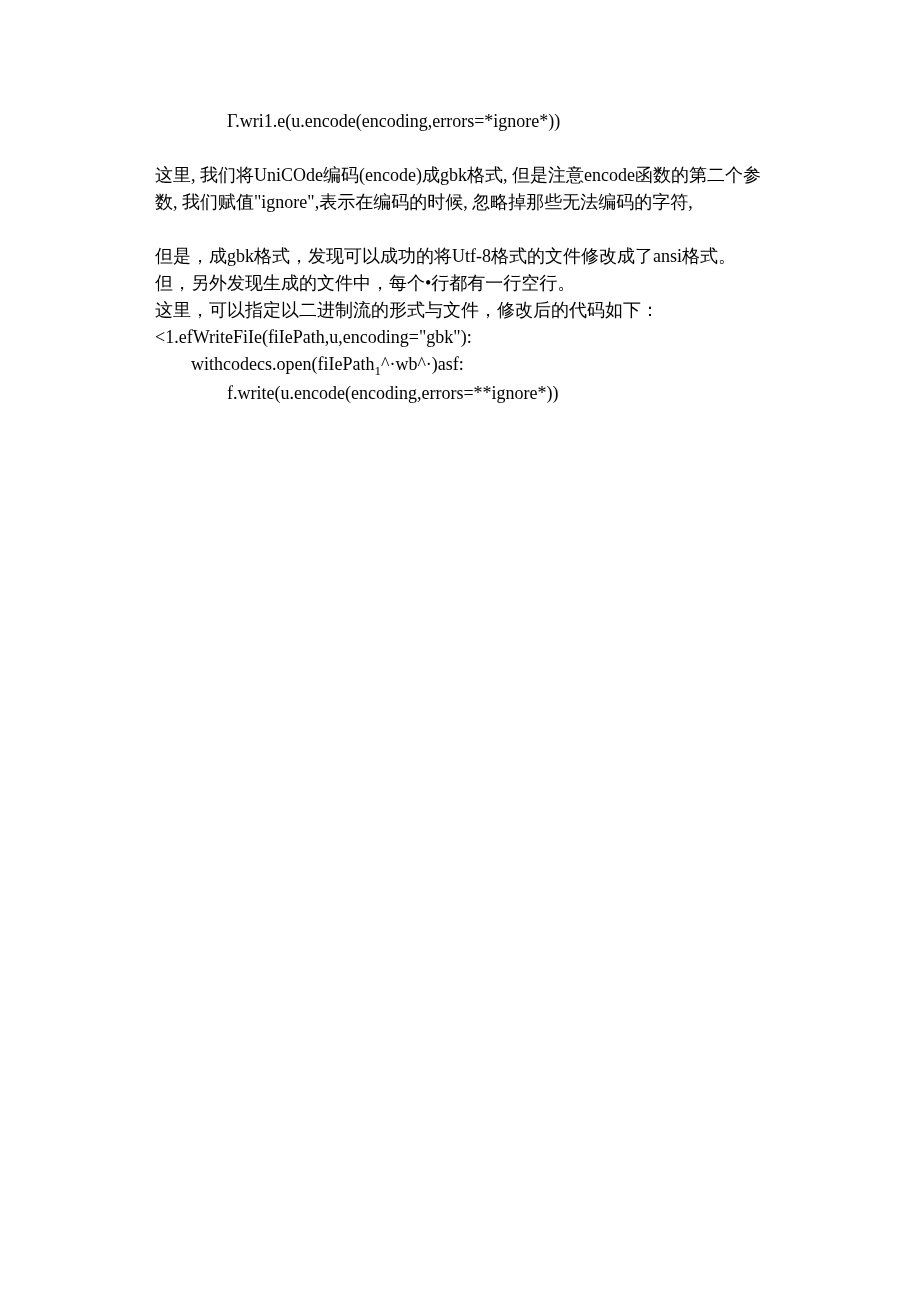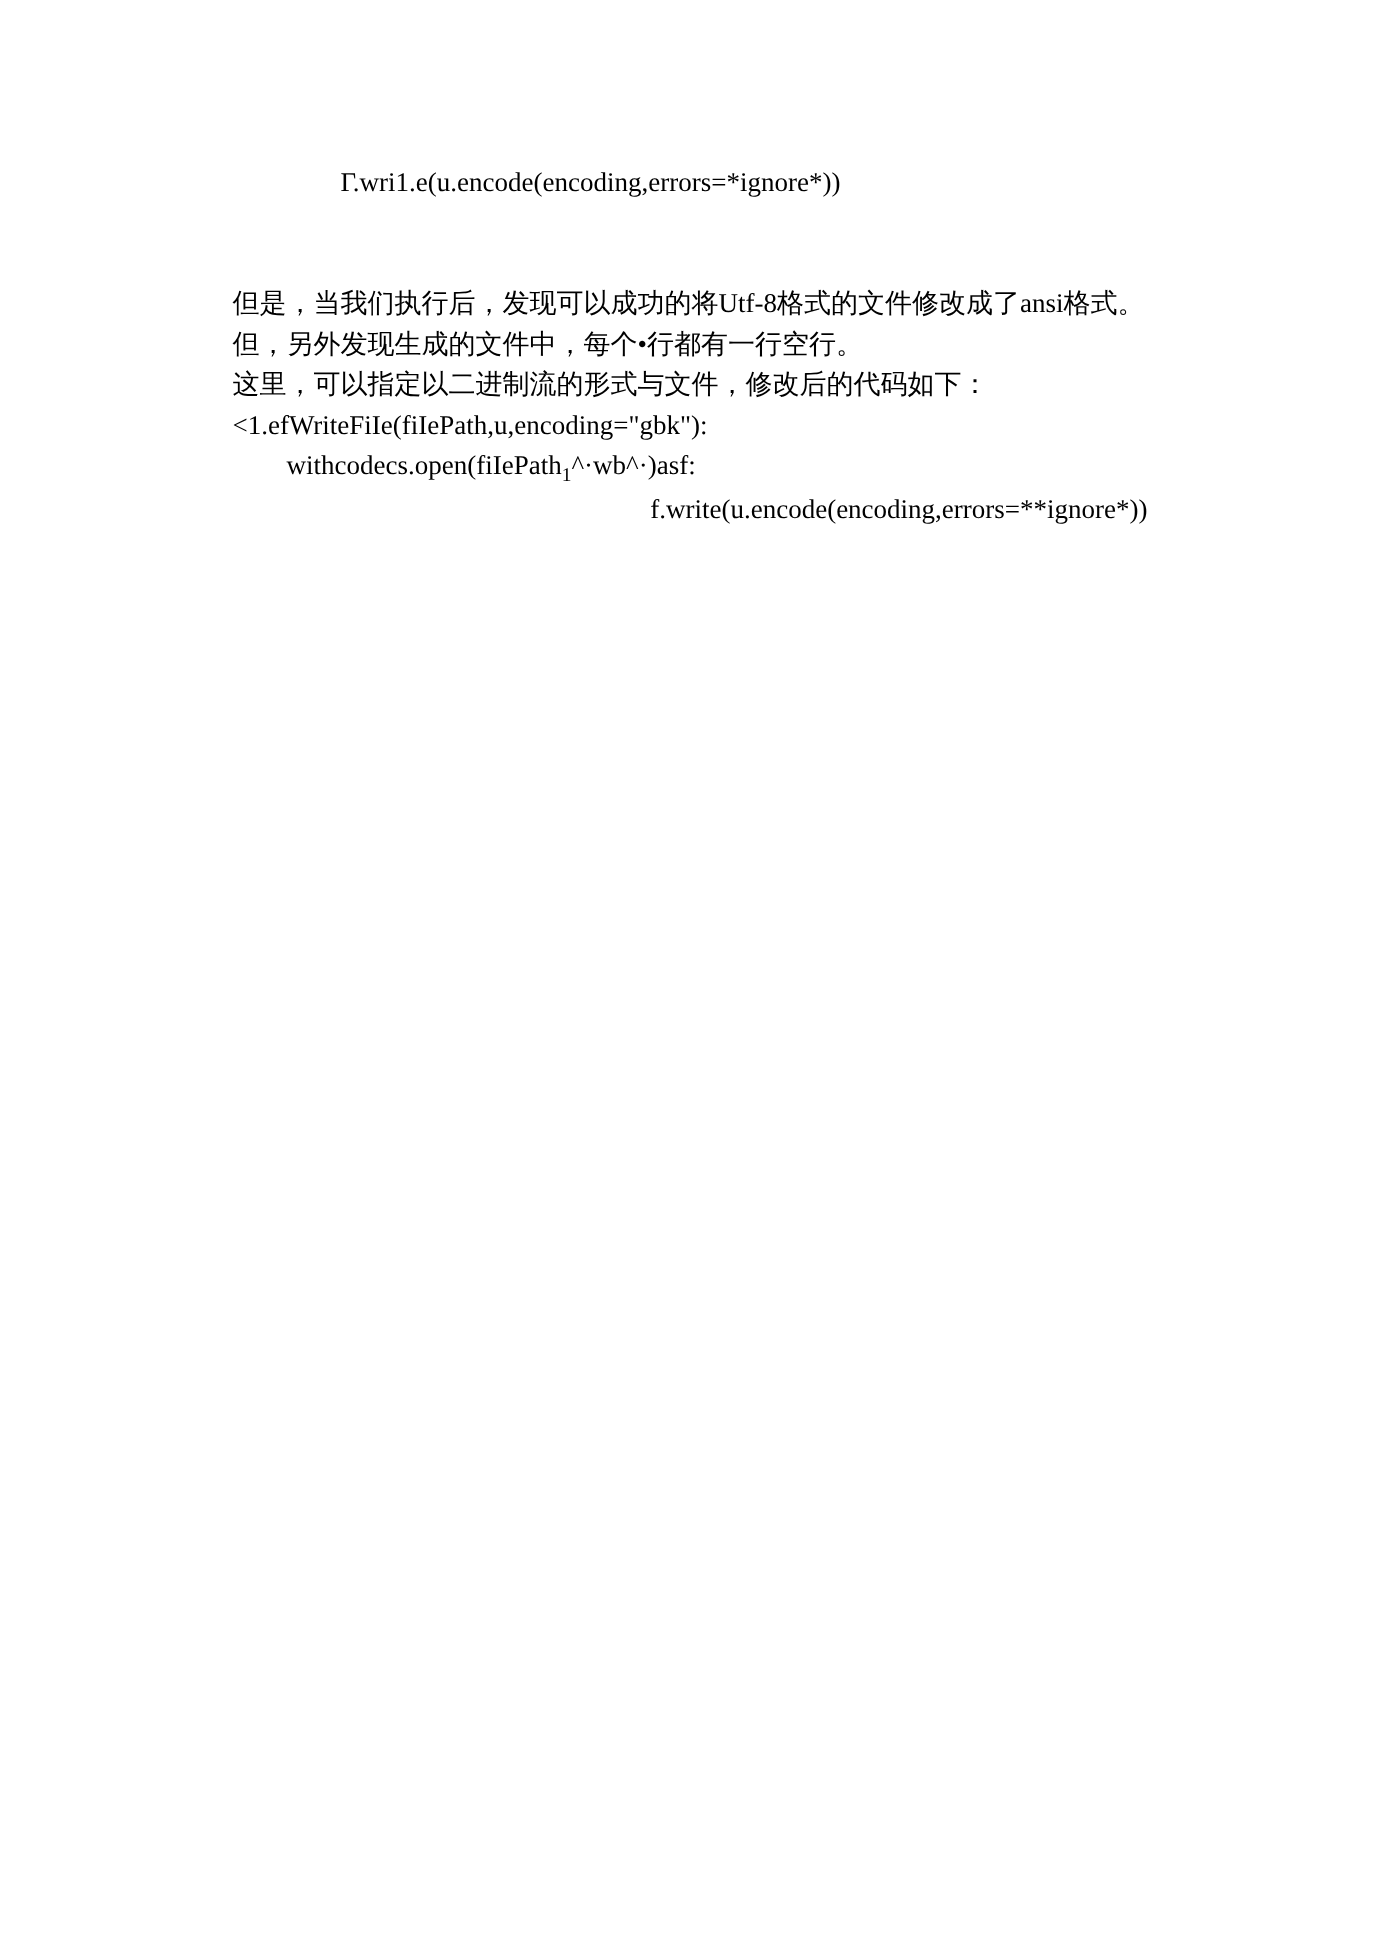--- a/index.html
+++ b/index.html
@@ -26,36 +26,36 @@
     }
     .indent-3 {
       padding-left: 72px;
     }
     .indent-1 {
       padding-left: 36px;
       font-family: Liberation Serif, serif;
     }
     .indent-2 {
       padding-left: 72px;
-      text-align: right;
     }
     .spacer {
       height: 27px;
     }
     .sub {
       font-size: 13px;
       vertical-align: sub;
     }
   </style>
 </head>
 <body>
 
 <div class="content">
   <div class="line indent-3">Γ.wri1.e(u.encode(encoding,errors=*ignore*))</div>
   <div class="spacer"></div>
+  <div class="line">这里, 我们将UniCOde编码(encode)成gbk格式, 但是注意encode函数的第二个参数, 我们赋值"ignore",表示在编码的时候, 忽略掉那些无法编码的字符,</div>
   <div class="spacer"></div>
-  <div class="line">但是，当我们执行后，发现可以成功的将Utf-8格式的文件修改成了ansi格式。</div>
+  <div class="line">但是，成gbk格式，发现可以成功的将Utf-8格式的文件修改成了ansi格式。</div>
   <div class="line">但，另外发现生成的文件中，每个•行都有一行空行。</div>
   <div class="line">这里，可以指定以二进制流的形式与文件，修改后的代码如下：</div>
   <div class="line">&lt;1.efWriteFiIe(fiIePath,u,encoding="gbk"):</div>
   <div class="line indent-1"><span>withcodecs.open(fiIePath</span><span class="sub">1</span><span>^·wb^·)asf:</span></div>
   <div class="line indent-2">f.write(u.encode(encoding,errors=**ignore*))</div>
 </div>
 
 </body></html>

